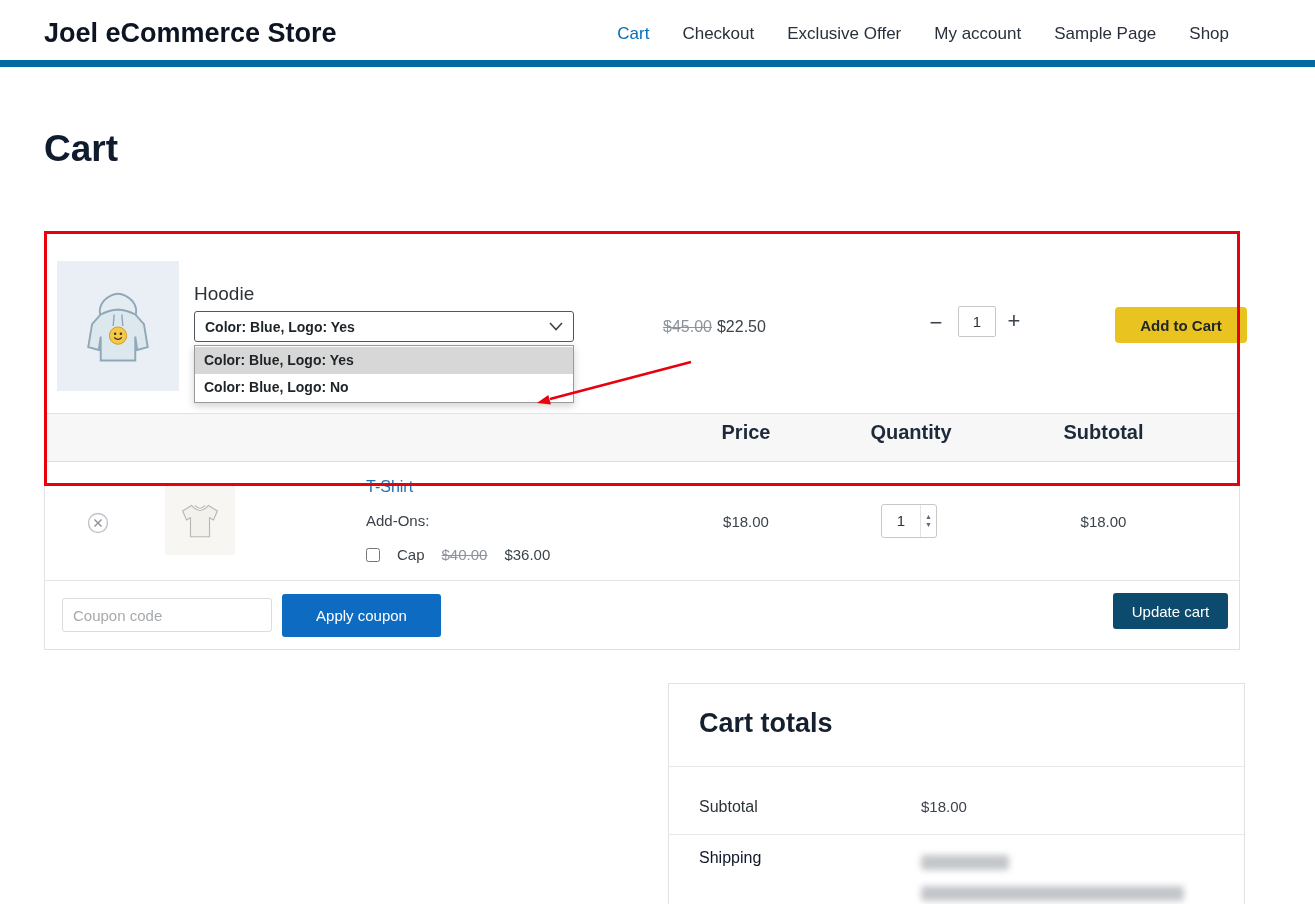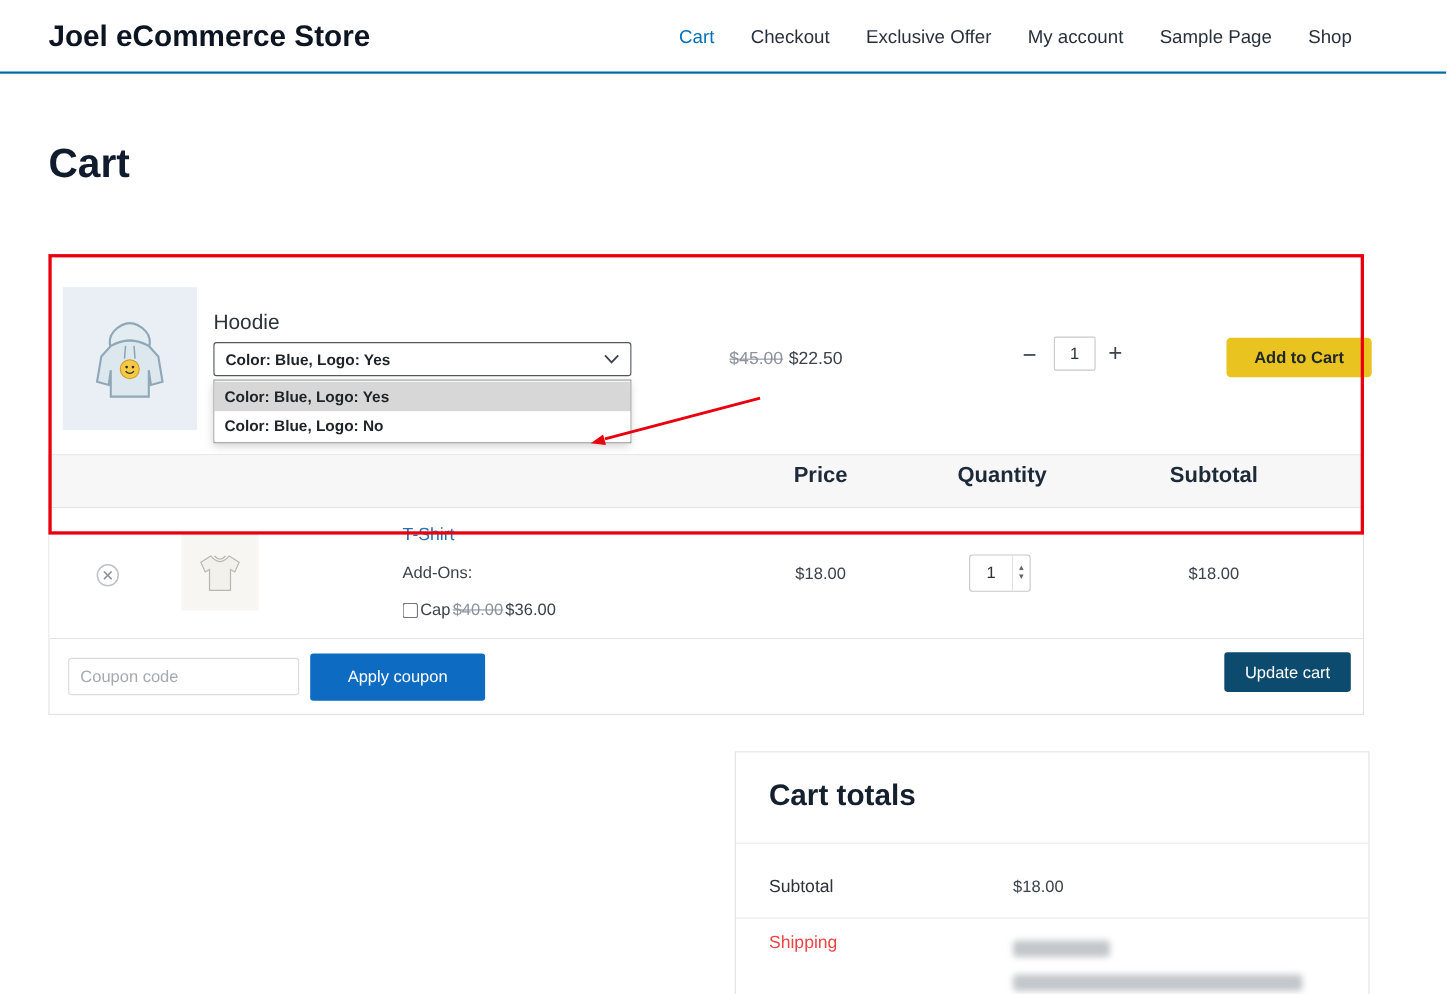--- a/index.html
+++ b/index.html
@@ -1,21 +1,21 @@
 <!DOCTYPE html>
 <html><head>
 <meta charset="utf-8">
 <style>
   * { margin:0; padding:0; box-sizing:border-box; }
   body { font-family:"Liberation Sans", sans-serif; background:#fff; }
   #stage { position:relative; width:1315px; height:904px; background:#fff; overflow:hidden; }
   .abs { position:absolute; }
 
   
-  #site-header { position:absolute; top:0; left:0; width:1315px; height:67px; background:#fff; border-bottom:2px solid #0369a1; }
+  #site-header { position:absolute; top:0; left:0; width:1315px; height:67px; background:#fff; border-bottom:7px solid #0369a1; }
   #site-title { position:absolute; left:44px; top:0; line-height:67px; font-size:27px; font-weight:700; color:#0d1523; }
   #main-nav { position:absolute; right:86px; top:0; height:67px; display:flex; gap:33px; align-items:center; }
   .nav-link { font-size:17px; color:#29303c; cursor:pointer; }
   .nav-link.active { color:#0170b9; }
 
   
   #page-heading { position:absolute; left:44px; top:128px; font-size:37px; font-weight:700; color:#101c2d; }
 
   
   #hoodie-thumb { left:57px; top:261px; width:122px; height:130px; background:#e9eff4; display:flex; align-items:center; justify-content:center; }
@@ -41,21 +41,21 @@
   #table-head { position:absolute; left:0; top:0; width:100%; height:48px; background:#f7f7f7; border-bottom:1px solid #e0e0e0; }
   .th { position:absolute; top:7px; font-size:20px; font-weight:700; color:#1d2a39; text-align:center; }
   #th-price { left:656px; width:90px; }
   #th-qty { left:816px; width:100px; }
   #th-subtotal { left:1006px; width:105px; }
   #cart-row { position:absolute; left:0; top:48px; width:100%; height:119px; border-bottom:1px solid #e5e5e5; background:#fff; }
   #remove-item { position:absolute; left:42px; top:50px; width:22px; height:22px; cursor:pointer; }
   #tshirt-thumb { position:absolute; left:120px; top:23px; width:70px; height:70px; background:#f7f6f2; display:flex; align-items:center; justify-content:center; cursor:pointer; }
   #product-link { position:absolute; left:321px; top:16px; font-size:16px; color:#2271b1; cursor:pointer; }
   #addons-label { position:absolute; left:321px; top:50px; font-size:15px; color:#3c434a; }
-  #addon-line { position:absolute; left:321px; top:84px; font-size:15px; color:#3c434a; display:flex; align-items:center; gap:2px; }
+  #addon-line { position:absolute; left:321px; top:84px; font-size:15px; color:#3c434a; display:flex; align-items:center; gap:17px; }
   #addon-line s { color:#8d939c; }
   #addon-line input { width:14px; height:14px; cursor:pointer; }
   .cell-val { position:absolute; font-size:15px; color:#3c434a; text-align:center; }
   #cell-price { left:656px; width:90px; top:51px; }
   #cell-subtotal { left:1006px; width:105px; top:51px; }
   #qty-input { position:absolute; left:836px; top:42px; width:56px; height:34px; border:1px solid #c7c7c7; border-radius:3px; background:#fff; display:flex; cursor:text; }
   #qty-input .qty-val { flex:1; text-align:center; line-height:32px; font-size:15px; color:#2c3338; }
   #qty-input .spinner { width:16px; display:flex; flex-direction:column; justify-content:center; border-left:1px solid #e3e3e3; }
   #qty-input .spinner span { font-size:7px; line-height:8px; text-align:center; color:#5f6670; cursor:pointer; }
 
@@ -66,21 +66,21 @@
   #update-cart-btn { left:1113px; top:593px; width:115px; height:36px; background:#0c4a6e; color:#fff; border:none; border-radius:3px; font-size:15px; cursor:default; font-family:"Liberation Sans",sans-serif; }
 
   
   #cart-totals { left:668px; top:683px; width:577px; height:400px; border:1px solid #e2e2e2; background:#fff; }
   #totals-title { position:absolute; left:30px; top:24px; font-size:27px; font-weight:700; color:#15202e; }
   .totals-divider { position:absolute; left:0; width:100%; border-top:1px solid #e8e8e8; }
   #divider-1 { top:82px; }
   #divider-2 { top:150px; }
   #totals-subtotal-label { position:absolute; left:30px; top:114px; font-size:16px; color:#2c3338; }
   #totals-subtotal-value { position:absolute; left:252px; top:114px; font-size:15px; color:#3c434a; }
-  #totals-shipping-label { position:absolute; left:30px; top:165px; font-size:16px; color:#ef4444; }
+  #totals-shipping-label { position:absolute; left:30px; top:165px; font-size:16px; color:#0f172a; }
   .blur-bar { position:absolute; background:#c3c6ca; border-radius:3px; filter:blur(3px); }
   #blur-1 { left:252px; top:171px; width:88px; height:15px; }
   #blur-2 { left:252px; top:202px; width:263px; height:15px; }
 </style>
 </head>
 <body>
 
 <div id="stage">
 
   <div id="site-header">

